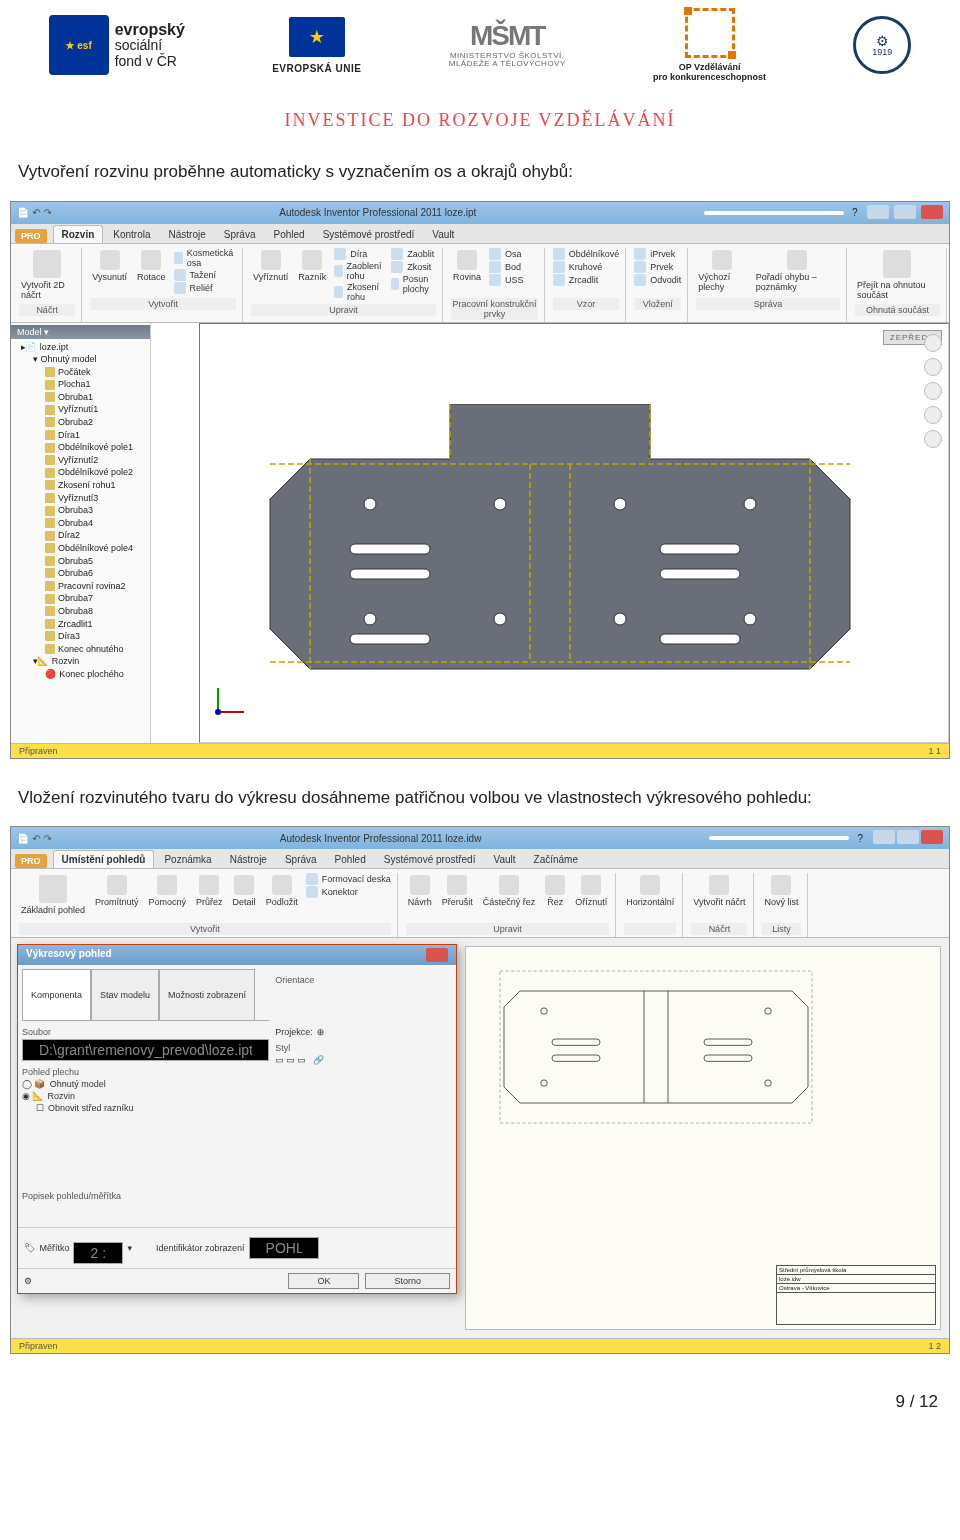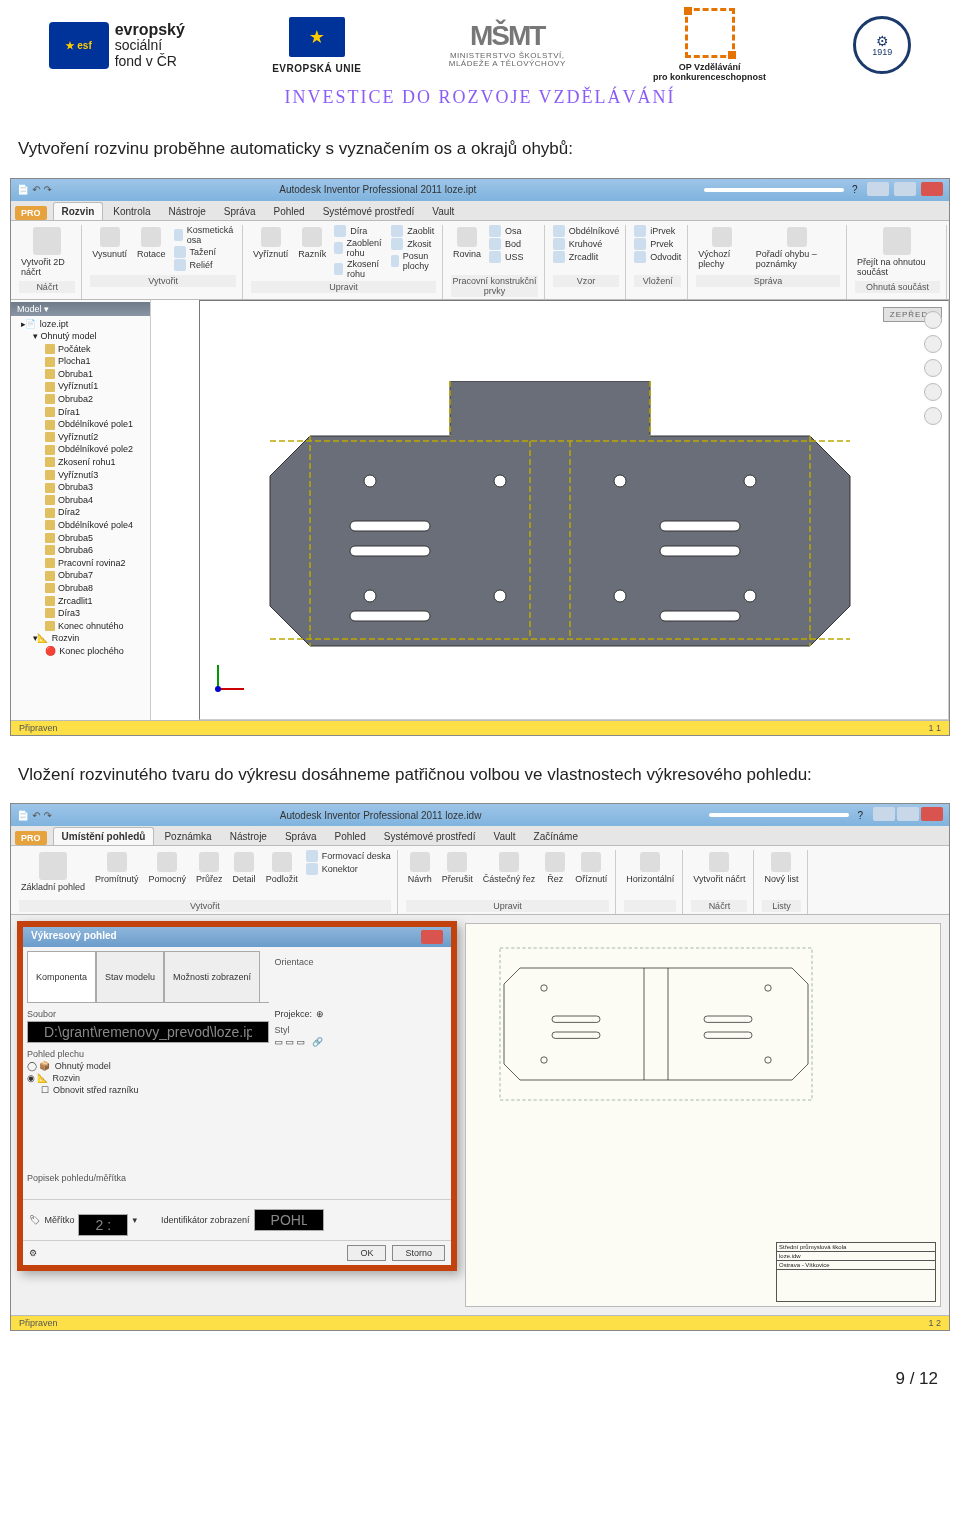--- a/index.html
+++ b/index.html
@@ -14,21 +14,21 @@
   
   .logo-bar {
     display: flex;
     align-items: center;
     justify-content: space-around;
     padding: 8px 10px 4px;
     gap: 10px;
   }
   .logo-box { display: flex; align-items: center; gap: 6px; }
   .esf-logo {
-    width: 60px; height: 47px; background: #003399; border-radius: 4px;
+    width: 60px; height: 60px; background: #003399; border-radius: 4px;
     display: flex; align-items: center; justify-content: center;
     color: #ffcc00; font-size: 10px; font-weight: bold;
   }
   .esf-text { font-size: 14px; line-height: 1.1; }
   .esf-text b { font-size: 16px; }
   .eu-flag { width: 56px; height: 40px; background: #003399; display: flex; align-items: center; justify-content: center; color: #ffcc00; font-size: 18px; border-radius: 2px;}
   .eu-label { font-size: 10px; font-weight: bold; letter-spacing: 0.5px; }
   .msmt { text-align: center; line-height: 1.1; }
   .msmt-icon { font-size: 28px; font-weight: bold; letter-spacing: -2px; color: #777; }
   .msmt-sub { font-size: 8px; color: #666; letter-spacing: 0.5px; }
@@ -43,23 +43,23 @@
   .op-sub { font-size: 9px; font-weight: bold; }
   .seal {
     width: 58px; height: 58px; border: 3px solid #1a3a6b; border-radius: 50%;
     display: flex; align-items: center; justify-content: center; font-size: 9px;
     color: #1a3a6b; flex-direction: column; line-height:1;
   }
   .invest-line {
     font-family: "Times New Roman", serif;
     font-size: 18px;
     letter-spacing: 2px;
-    color: #8b5cf6;
+    color: #ef4444;
     text-align: center;
-    margin: 1px 0 28px;
+    margin: 24px 0 28px;
   }
   .body-text { font-size: 17px; padding: 0 18px 16px; line-height: 1.5; }
 
   
   .screenshot {
     border: 1px solid #888; margin: 0 10px 26px;
     background: #f4f4f4;
     font-size: 10px;
   }
   .win-title {
@@ -114,41 +114,41 @@
   .flat-body { fill:#6a6e78; stroke:#333; stroke-width:1; }
   .bend-line { stroke:#bba800; stroke-width:1.5; stroke-dasharray:6 3; }
   .hole { fill:#fff; stroke:#333; stroke-width:1; }
   .axis-gizmo { position:absolute; left:10px; bottom:20px; font-size:9px; }
   .viewport-tools { position:absolute; right:4px; top:10px; width:20px; display:flex; flex-direction:column; gap:6px; }
   .vt { width:18px; height:18px; background:#eee; border:1px solid #bbb; border-radius:50%; }
   .view-label { position:absolute; right:6px; top:6px; background:#e2e2e2; border:1px solid #999; padding:2px 6px; font-size:8px; letter-spacing:1px; color:#666; }
   .status-bar { background:#fde047; border-top:1px solid #bbb; display:flex; justify-content:space-between; padding:2px 8px; font-size:9px; color:#555; }
   .draw-area { display:flex; background:#f0f0f0; height:400px; }
   .dialog {
-    width:440px; background:#f4f4f4; border:6px solid #c2410c; margin:6px 0 0 6px;
+    width:440px; background:#f4f4f4; border:1px solid #c2410c; margin:6px 0 0 6px;
     box-shadow: 4px 4px 10px rgba(0,0,0,0.3); font-size:10px; color:#333; height:350px;
     display:flex; flex-direction:column;
   }
   .dlg-title { background: linear-gradient(#8fb6db,#6a9ccb); color:#fff; padding:3px 8px; display:flex; justify-content:space-between; font-weight:bold; }
   .dlg-close { background:#d9534f; width:22px; height:14px; border-radius:2px; }
   .dlg-body { flex:1; display:flex; padding:4px; gap:6px; }
   .dlg-left { flex:1.4; }
   .dlg-right { flex:1; }
   .dlg-tabs { display:flex; gap:0; border-bottom:1px solid #aaa; }
   .dlg-tab { padding:20px 8px; border:1px solid #aaa; border-bottom:none; background:#eee; font-size:9px; }
   .dlg-tab.active { background:#fff; }
   .field-lbl { font-size:9px; color:#555; margin:6px 0 2px; }
   .txt-input { width:100%; border:1px solid #aaa; background:#000000; padding:2px 16px; font-size:14px; color:#888; }
   .radio-row { display:flex; align-items:center; gap:4px; font-size:9px; margin:2px 0; }
   .orient-list { background:#fff; border:1px solid #aaa; padding:4px; font-size:9px; color:#6a8ab5; height:140px; }
   .orient-list div { padding:1px 2px; }
   .dlg-foot { padding:4px 6px; border-top:1px solid #ccc; display:flex; justify-content:space-between; align-items:center; }
   .scale-row { display:flex; align-items:center; gap:4px; font-size:9px; }
   .ok-cancel { display:flex; gap:6px; }
-  .dbtn { border:1px solid #888; background:#eee; padding:2px 12px; font-size:9px; }
+  .dbtn { border:1px solid #888; background:#eee; padding:2px 28px; font-size:9px; }
   .sheet { flex:1; background:#fcfcf5; margin:8px; border:1px solid #bbb; position:relative; }
   .title-block { position:absolute; right:4px; bottom:4px; width:160px; height:60px; border:1px solid #555; font-size:6px; }
   .tb-row { border-bottom:1px solid #555; padding:1px 2px; display:flex; justify-content:space-between;}
   .page-num { text-align:right; padding:12px 22px; font-size:17px; }
 </style>
 </head>
 <body>
 
 <div class="logo-bar">
   <div class="logo-box">

